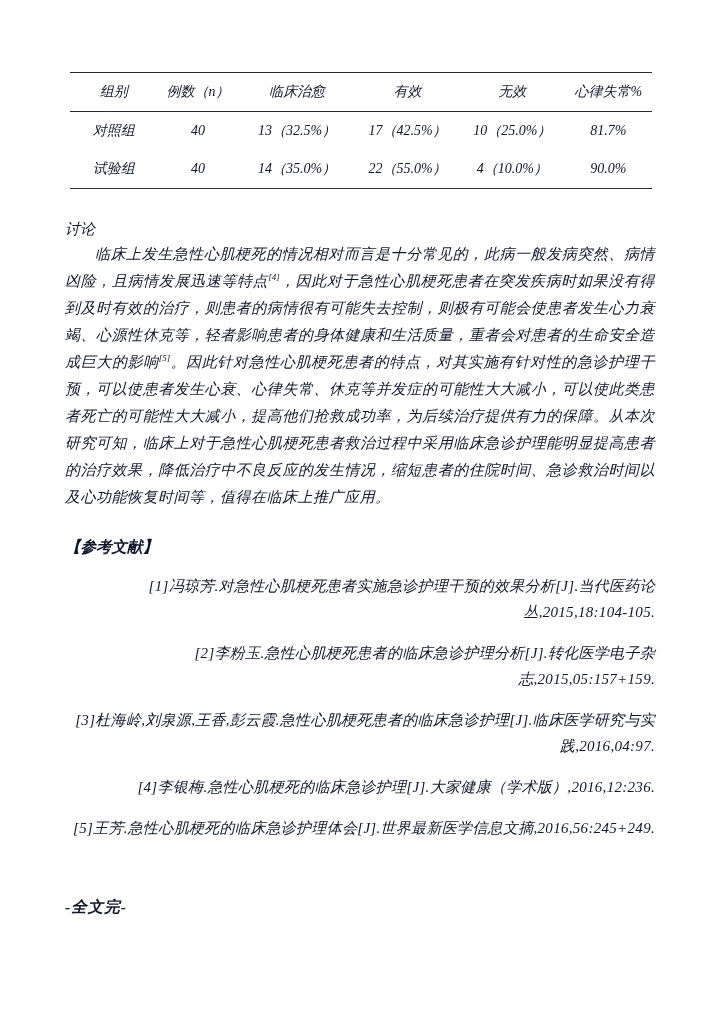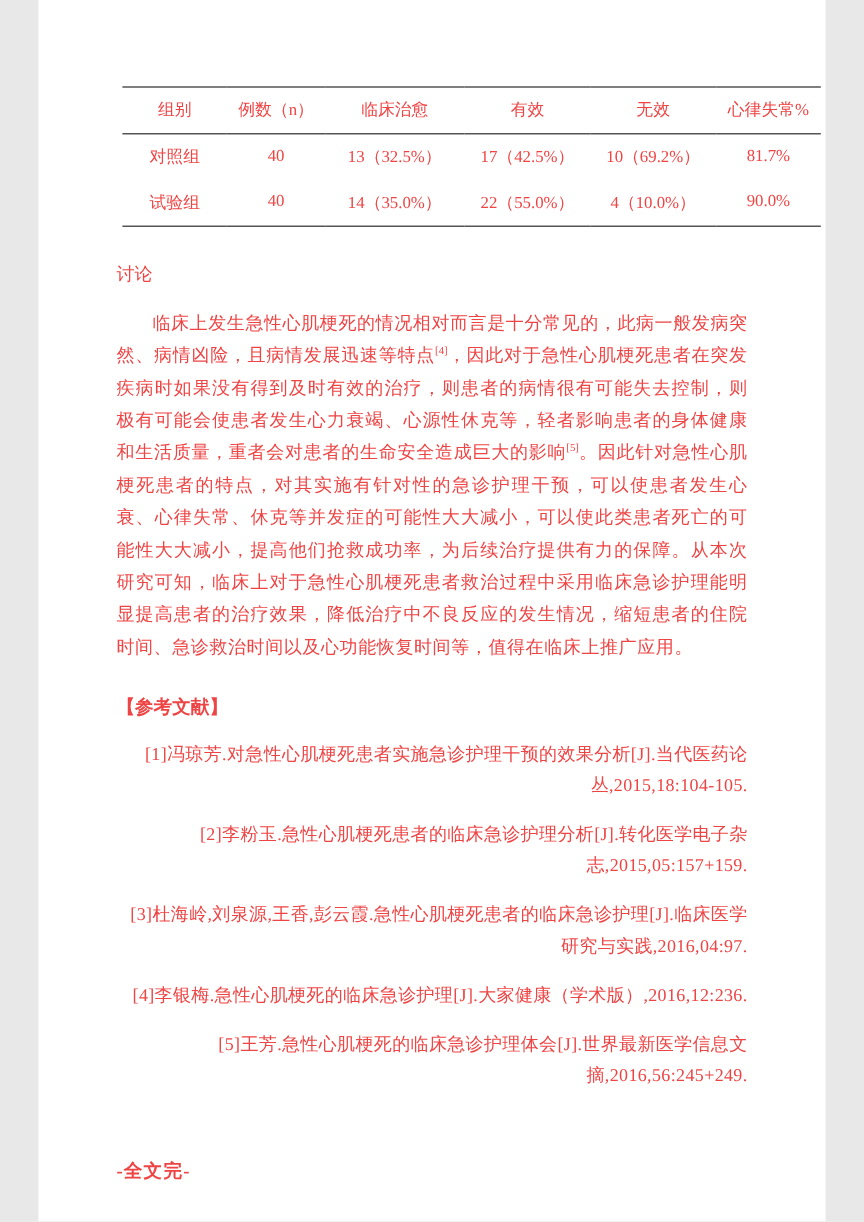--- a/index.html
+++ b/index.html
@@ -2,28 +2,29 @@
 <html><head>
 <meta charset="utf-8">
 <style>
   html, body {
     margin: 0;
     padding: 0;
     background: #e8e8e8;
   }
   .page {
     position: relative;
-    width: 656px;
+    width: 720px;
     height: 1018px;
     margin: 0 auto;
     background: #ffffff;
     font-family: "Liberation Serif", "DejaVu Serif", serif;
-    color: #ef4444;
+    color: #0f172a;
     overflow: hidden;
     box-sizing: border-box;
+    font-style: italic;
   }
   .content {
     padding: 0 65px;
   }
 
   
   table.results {
     width: 582px;
     margin: 72px auto 0 5px;
     border-collapse: collapse;
@@ -52,21 +53,21 @@
   col.c5 { width: 18%; }
   col.c6 { width: 15%; }
 
   
   .discussion-heading {
     margin-top: 28px;
     font-size: 15px;
     line-height: 24px;
   }
   .discussion-paragraph {
-    margin-top: 16px;
+    margin-top: 0;
     font-size: 15px;
     line-height: 27px;
     text-align: justify;
     text-indent: 2em;
     letter-spacing: 0.5px;
   }
   sup.cite {
     font-size: 9px;
     line-height: 0;
     vertical-align: super;
@@ -120,21 +121,21 @@
           <th>无效</th>
           <th>心律失常%</th>
         </tr>
       </thead>
       <tbody>
         <tr>
           <td>对照组</td>
           <td>40</td>
           <td>13（32.5%）</td>
           <td>17（42.5%）</td>
-          <td>10（69.2%）</td>
+          <td>10（25.0%）</td>
           <td>81.7%</td>
         </tr>
         <tr>
           <td>试验组</td>
           <td>40</td>
           <td>14（35.0%）</td>
           <td>22（55.0%）</td>
           <td>4（10.0%）</td>
           <td>90.0%</td>
         </tr>

